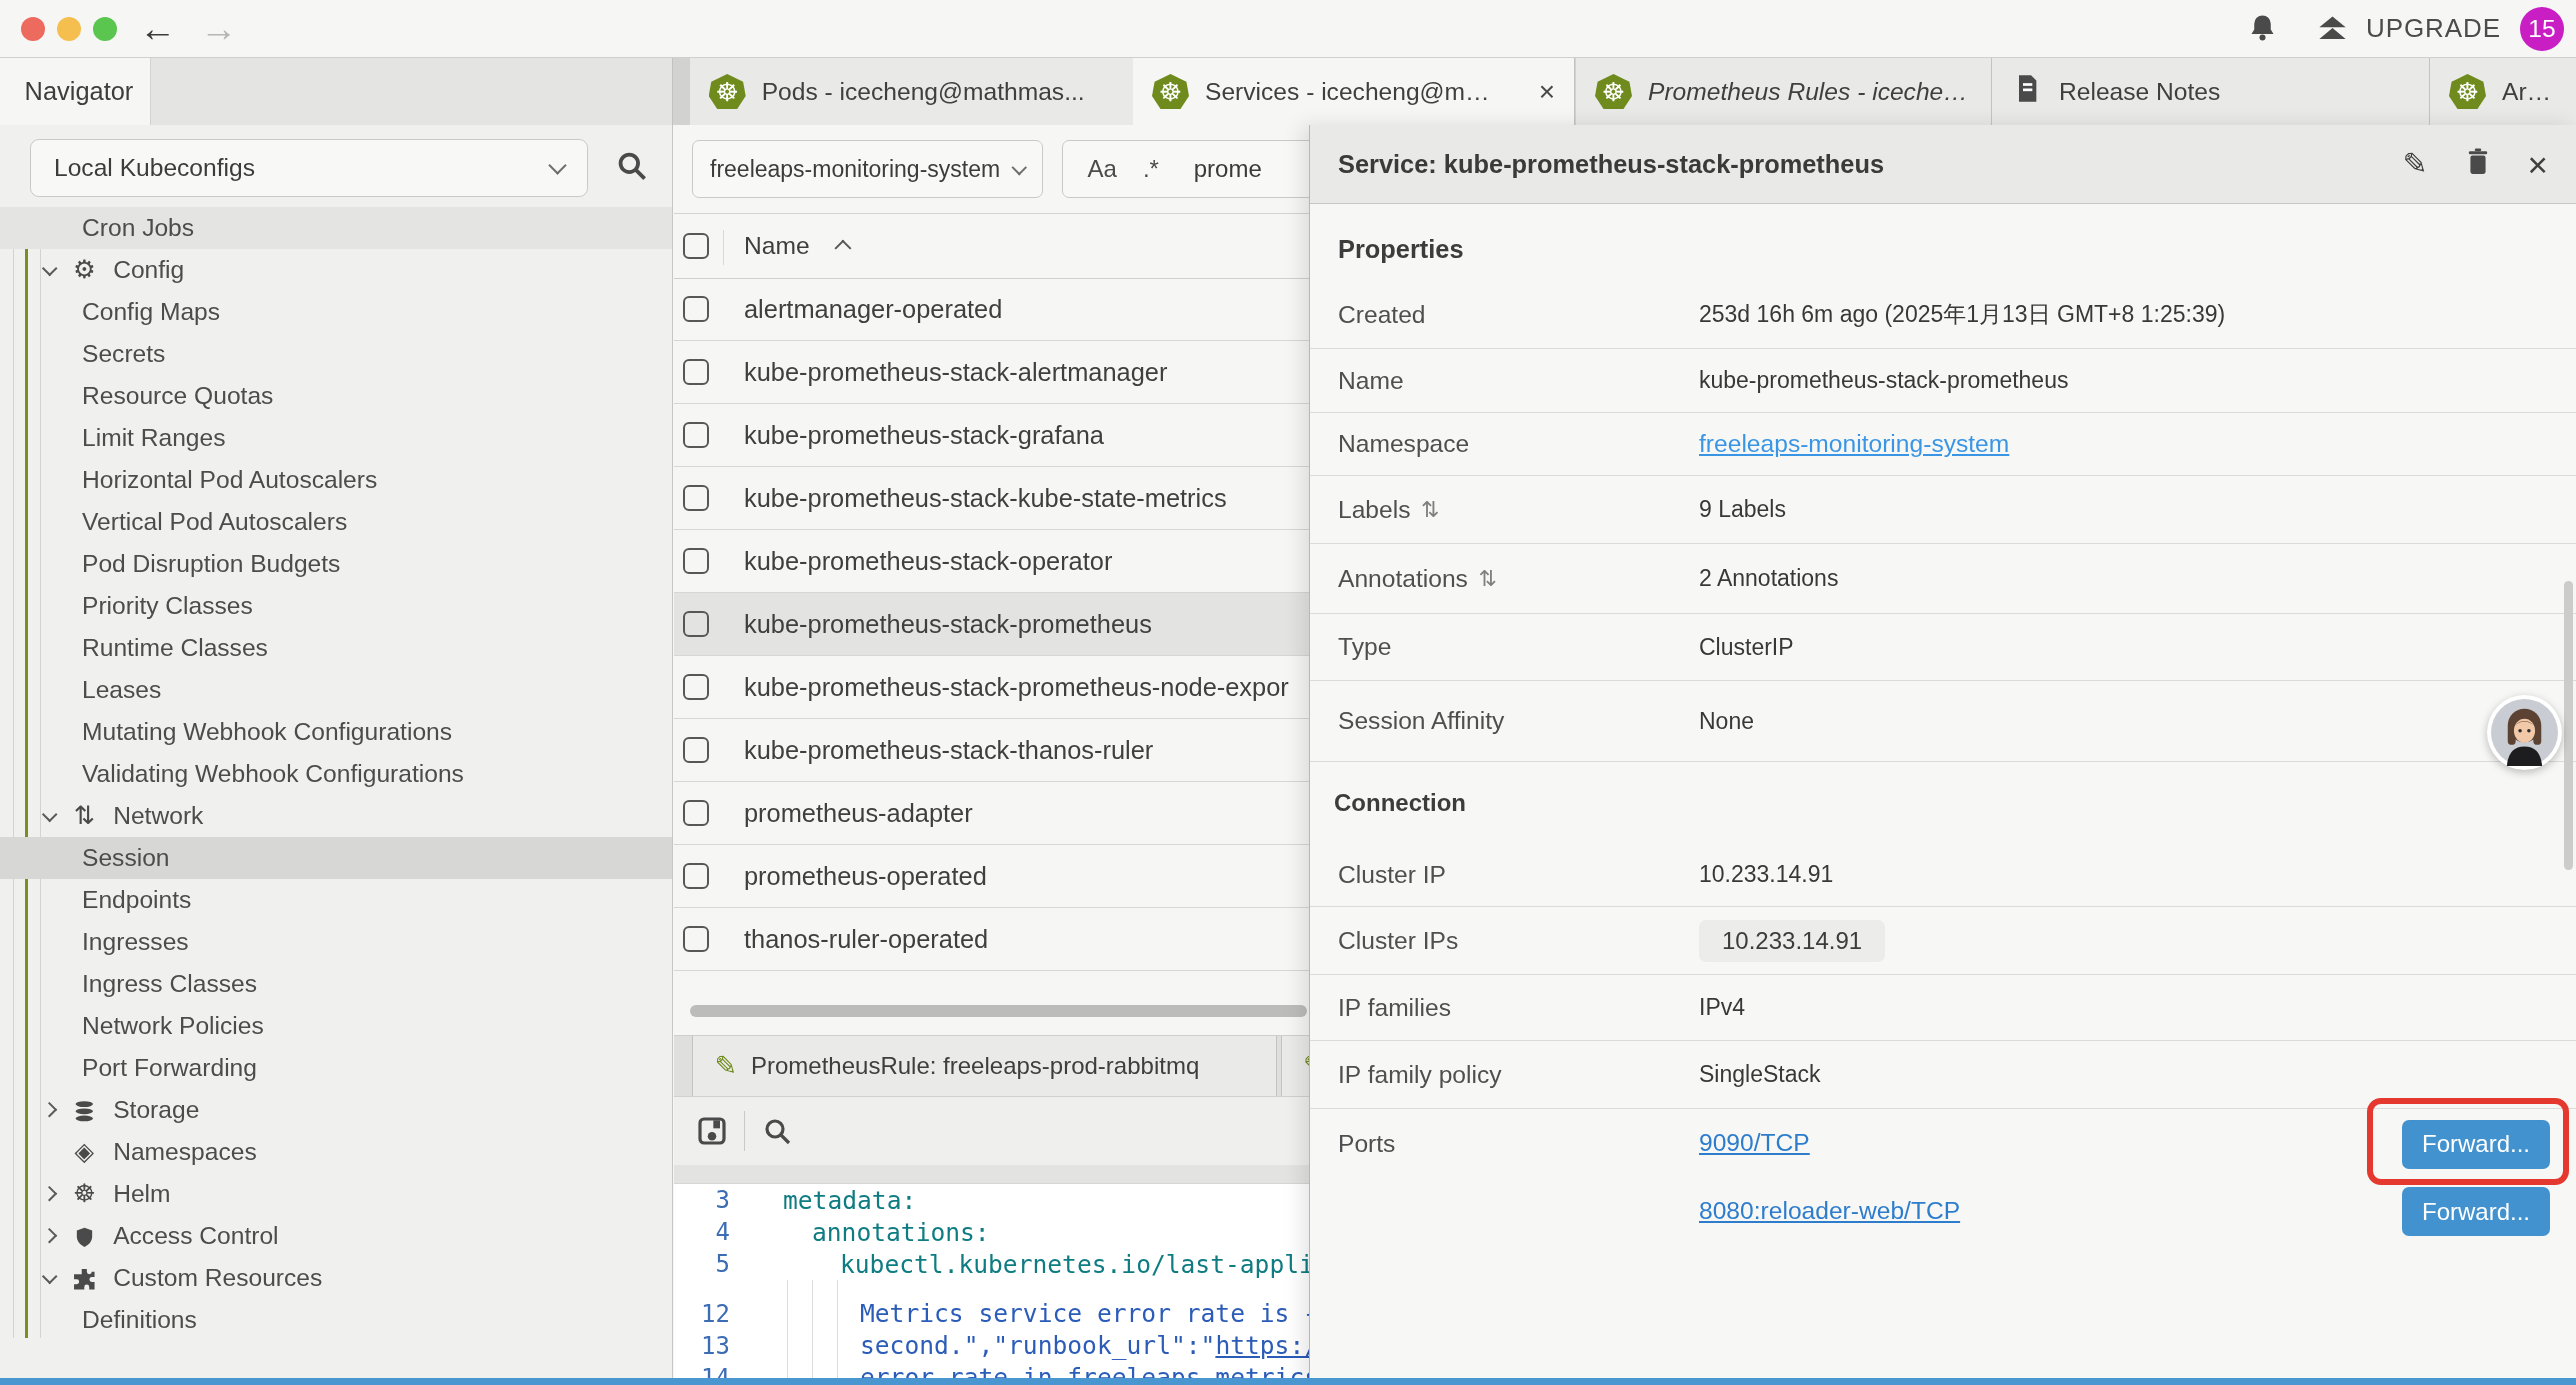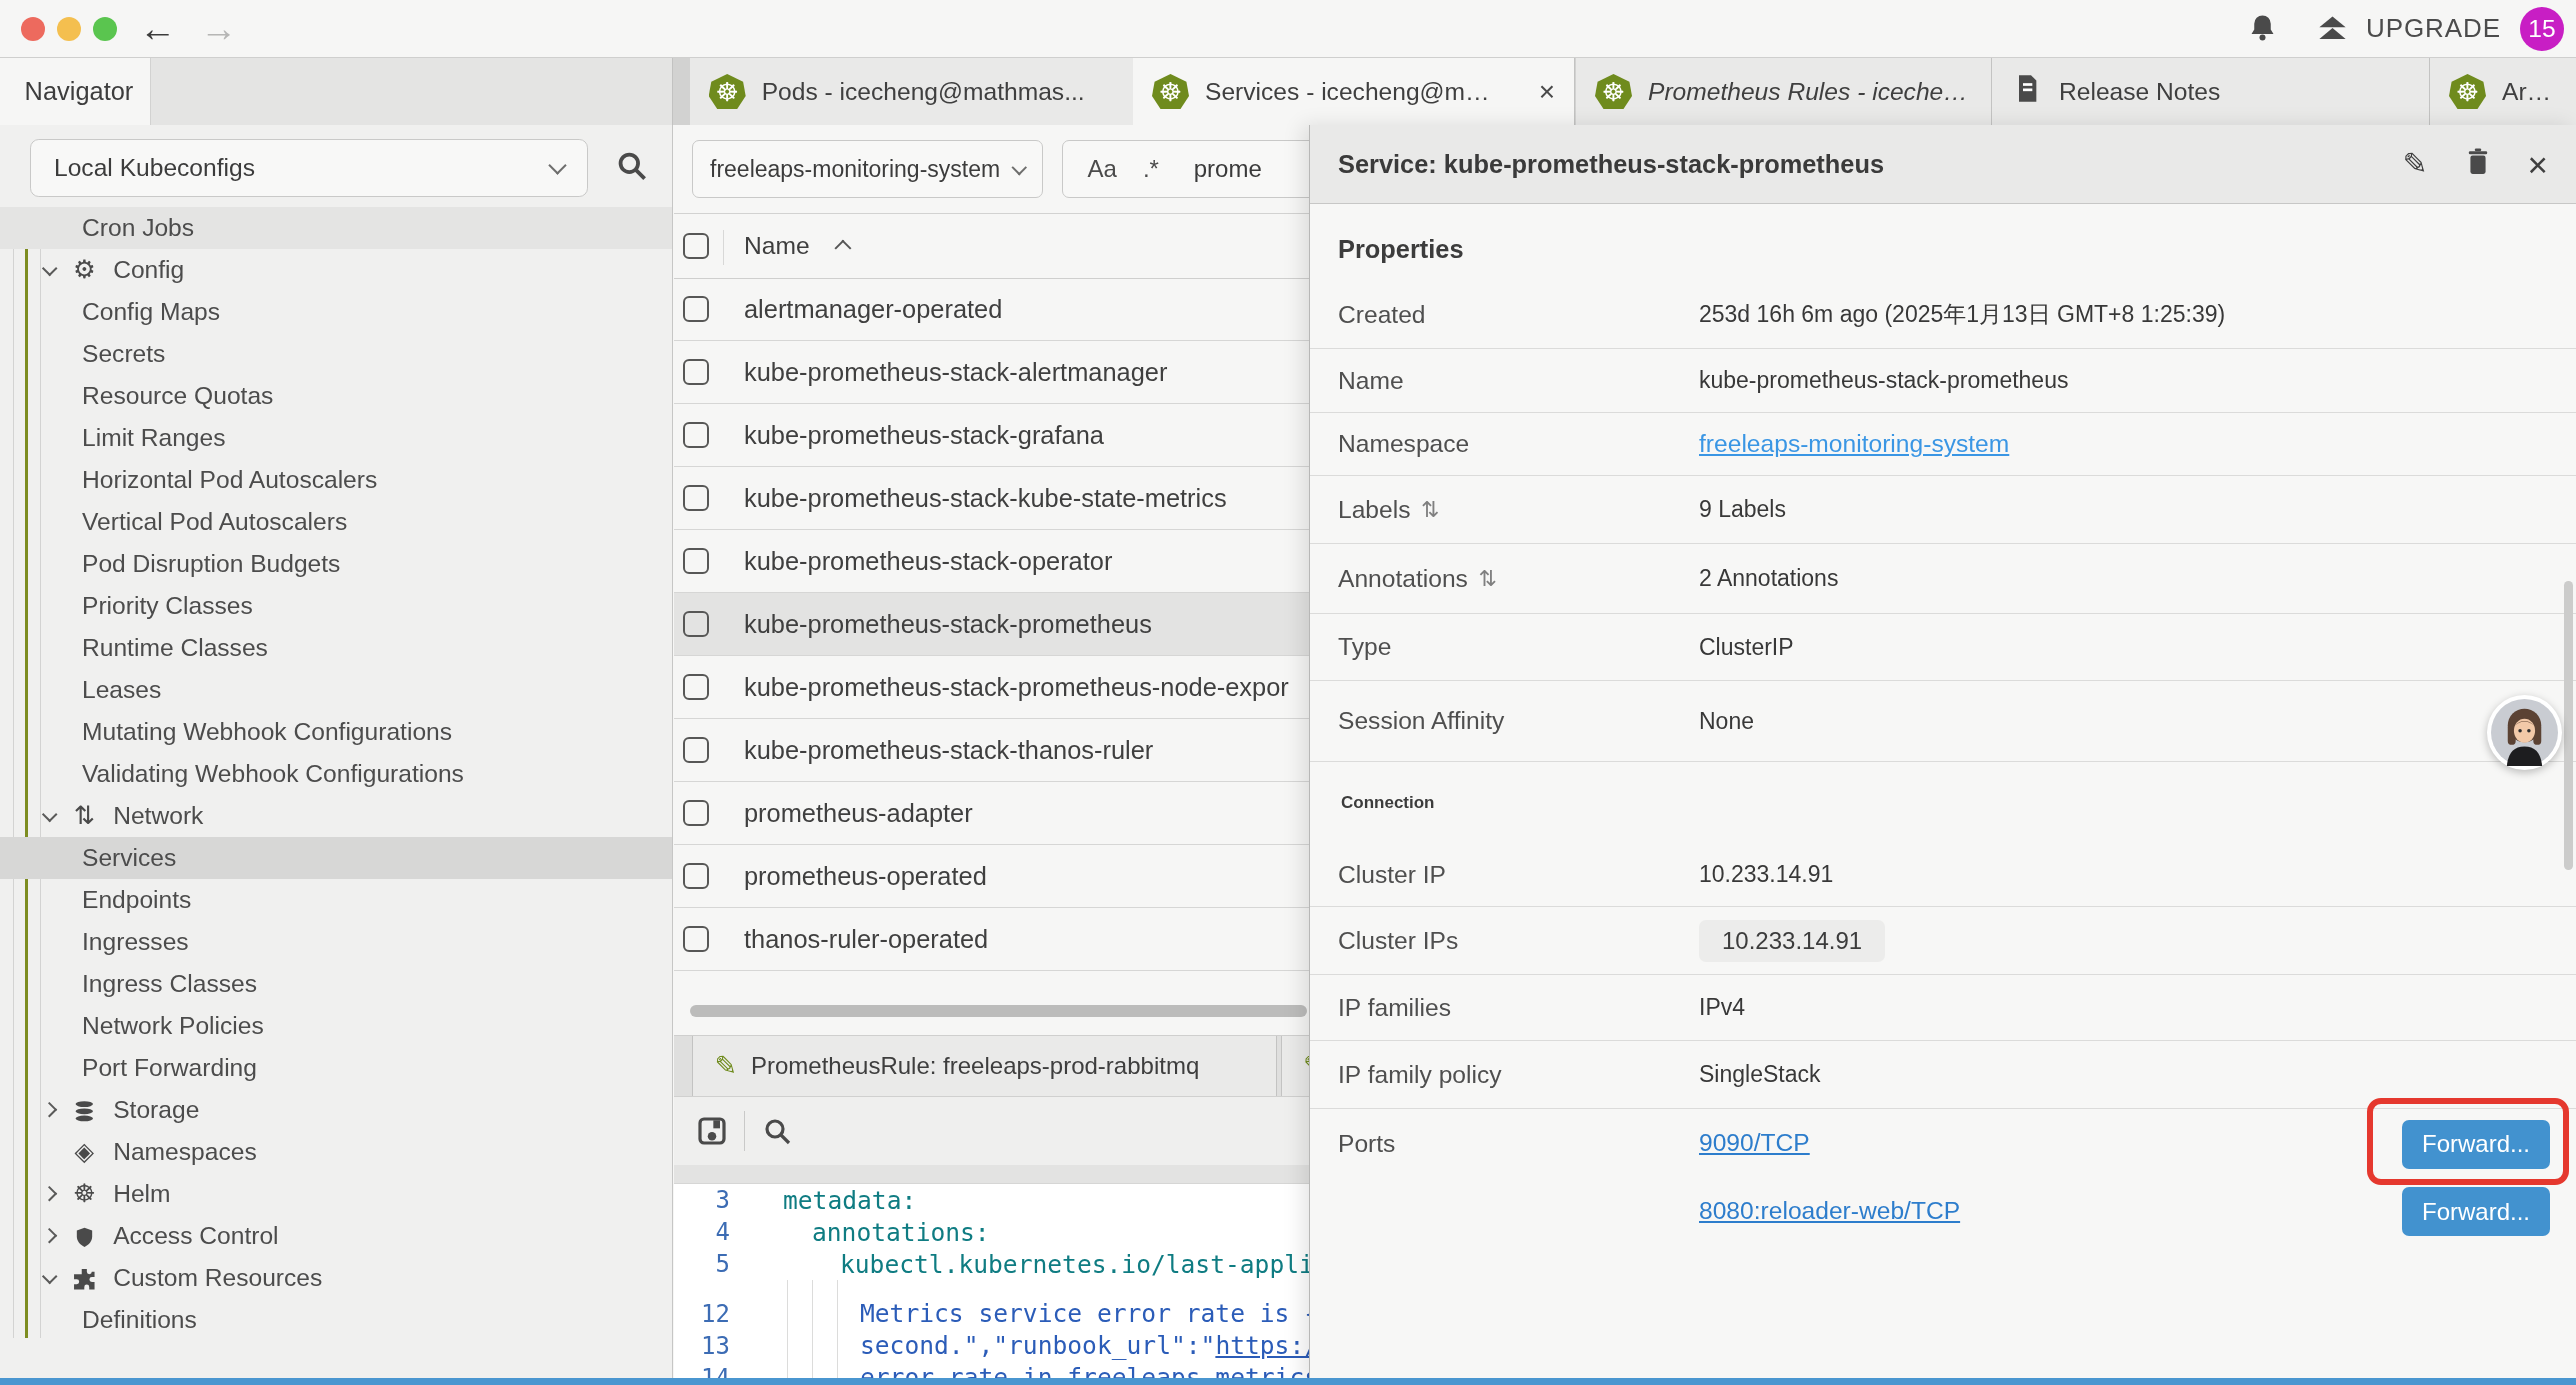--- a/index.html
+++ b/index.html
@@ -125,22 +125,22 @@
   .panel { position:absolute; left:1309px; top:125px; right:0; bottom:0; background:#f7f7f6;
            border-left:0.9px solid #b7b7b6; box-shadow:-7px 0 19px rgba(0,0,0,0.10); z-index:30; }
   .phead { height:79px; background:#e9e9e8; border-bottom:0.9px solid #c7c7c6; display:flex;
            align-items:center; padding:0 28px; }
   .ptitle { font-size:25.4px; font-weight:bold; color:#3a3a3a; }
   .pactions { margin-left:auto; display:flex; gap:37px; align-items:center; }
   .pact { font-size:30px; color:#3f3f3f; line-height:1; }
   .pbody { position:absolute; top:79px; left:0; right:0; bottom:0; overflow:hidden;border-radius:30px; }
   .pheading { height:77px; display:flex; align-items:center; padding:14px 0 0 28px;
               font-weight:bold; font-size:25.4px; color:#3c3c3c; }
-  .psection { height:81px; display:flex; align-items:center; padding-left:31px;
-              font-weight:bold; font-size:17px; color:#3c3c3c; }
+  .psection { height:81px; display:flex; align-items:center; padding-left:24px;
+              font-weight:bold; font-size:24px; color:#3c3c3c; }
   .prow { display:flex; align-items:center; border-bottom:0.9px solid #dbdbda; padding-left:28px; position:relative; }
   .plabel { width:361px; flex:none; font-size:24.6px; color:#4f4f4f; display:flex; align-items:center; gap:10.5px; }
   .updown { color:#808080; font-size:22px; }
   .pvalue { font-size:23px; color:#383838; }
   a.nslink { color:#3a96e4; text-decoration:underline; font-size:24.6px; }
   .chip { background:#ececeb; border-radius:7px; height:42px; display:flex; align-items:center;
           padding:0 23px; font-size:24px; color:#3c3c3c; width:max-content; }
   .chips { display:flex; flex-direction:column; gap:12.3px; padding-top:10.5px; }
   .portlines { display:flex; flex-direction:column; }
   .portline { height:68px; display:flex; align-items:center; }
@@ -283,21 +283,21 @@
         </div>
       <div class="trow child">
           <span>Validating Webhook Configurations</span>
         </div>
       <div class="trow group">
         <span class="chev"></span>
         <span class="ticon">⇅</span>
         <span>Network</span>
       </div>
       <div class="trow child selected">
-          <span>Services</span>
+          <span>Session</span>
         </div>
       <div class="trow child">
           <span>Endpoints</span>
         </div>
       <div class="trow child">
           <span>Ingresses</span>
         </div>
       <div class="trow child">
           <span>Ingress Classes</span>
         </div>

